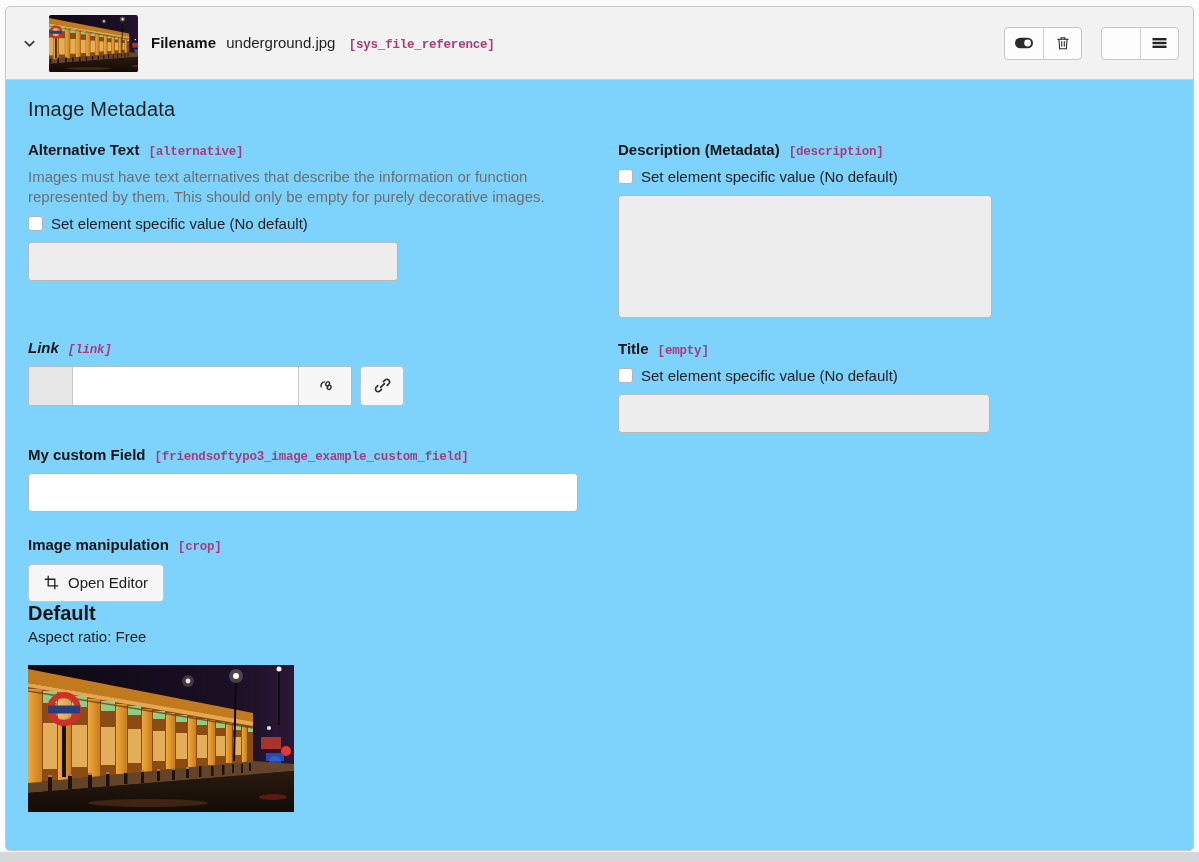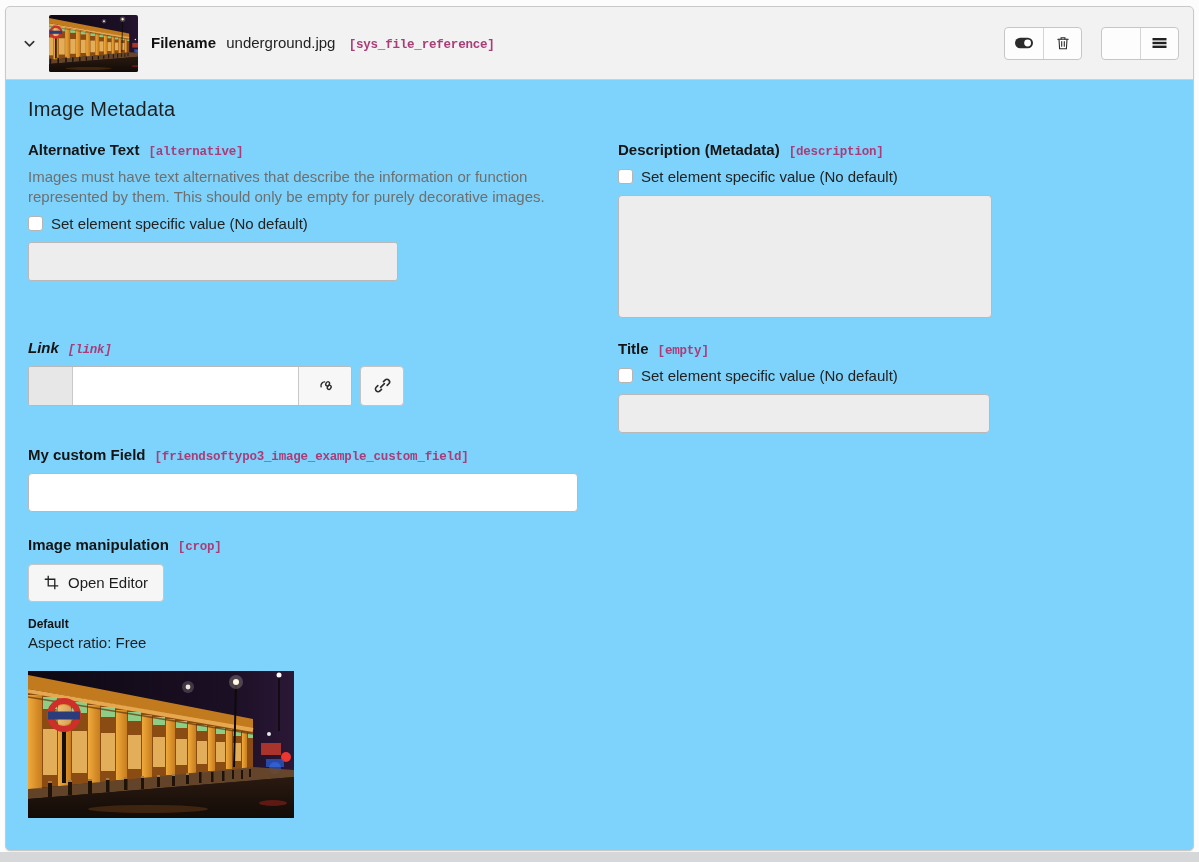--- a/index.html
+++ b/index.html
@@ -118,21 +118,21 @@
   .mt-custom { margin-top: 40px; }
   .custom-input { width: 550px; margin-top: 8px; border-radius: 4px; }
   .mt-crop { margin-top: 24px; }
   .open-editor-btn {
     margin-top: 9px; height: 38px; padding: 0 15px;
     display: inline-flex; align-items: center; gap: 9px;
     background: #f6f6f6; border: 1px solid #c6c6c6; border-radius: 4px;
     font-size: 15px; color: #1d1d1d; cursor: pointer;
     font-family: "Liberation Sans", sans-serif;
   }
-  .variant-label { margin-top: 15px; font-size: 12px; font-weight: 700; color: #141414; }
+  .variant-label { font-size: 20px; font-weight: 700; color: #141414; }
   .aspect-line { margin-top: 3px; font-size: 15px; color: #1d1d1d; }
   .preview { margin-top: 20px; width: 266px; height: 147px; display: block; }
   .alt-input { width: 370px; }
   .desc-textarea { width: 374px; height: 123px; margin-top: 2px; border-radius: 4px; }
   .mt-title { margin-top: 22px; }
   .title-input { width: 372px; margin-top: 2px; border-radius: 4px; }
   svg { display: block; }
 </style>
 </head>
 <body>

